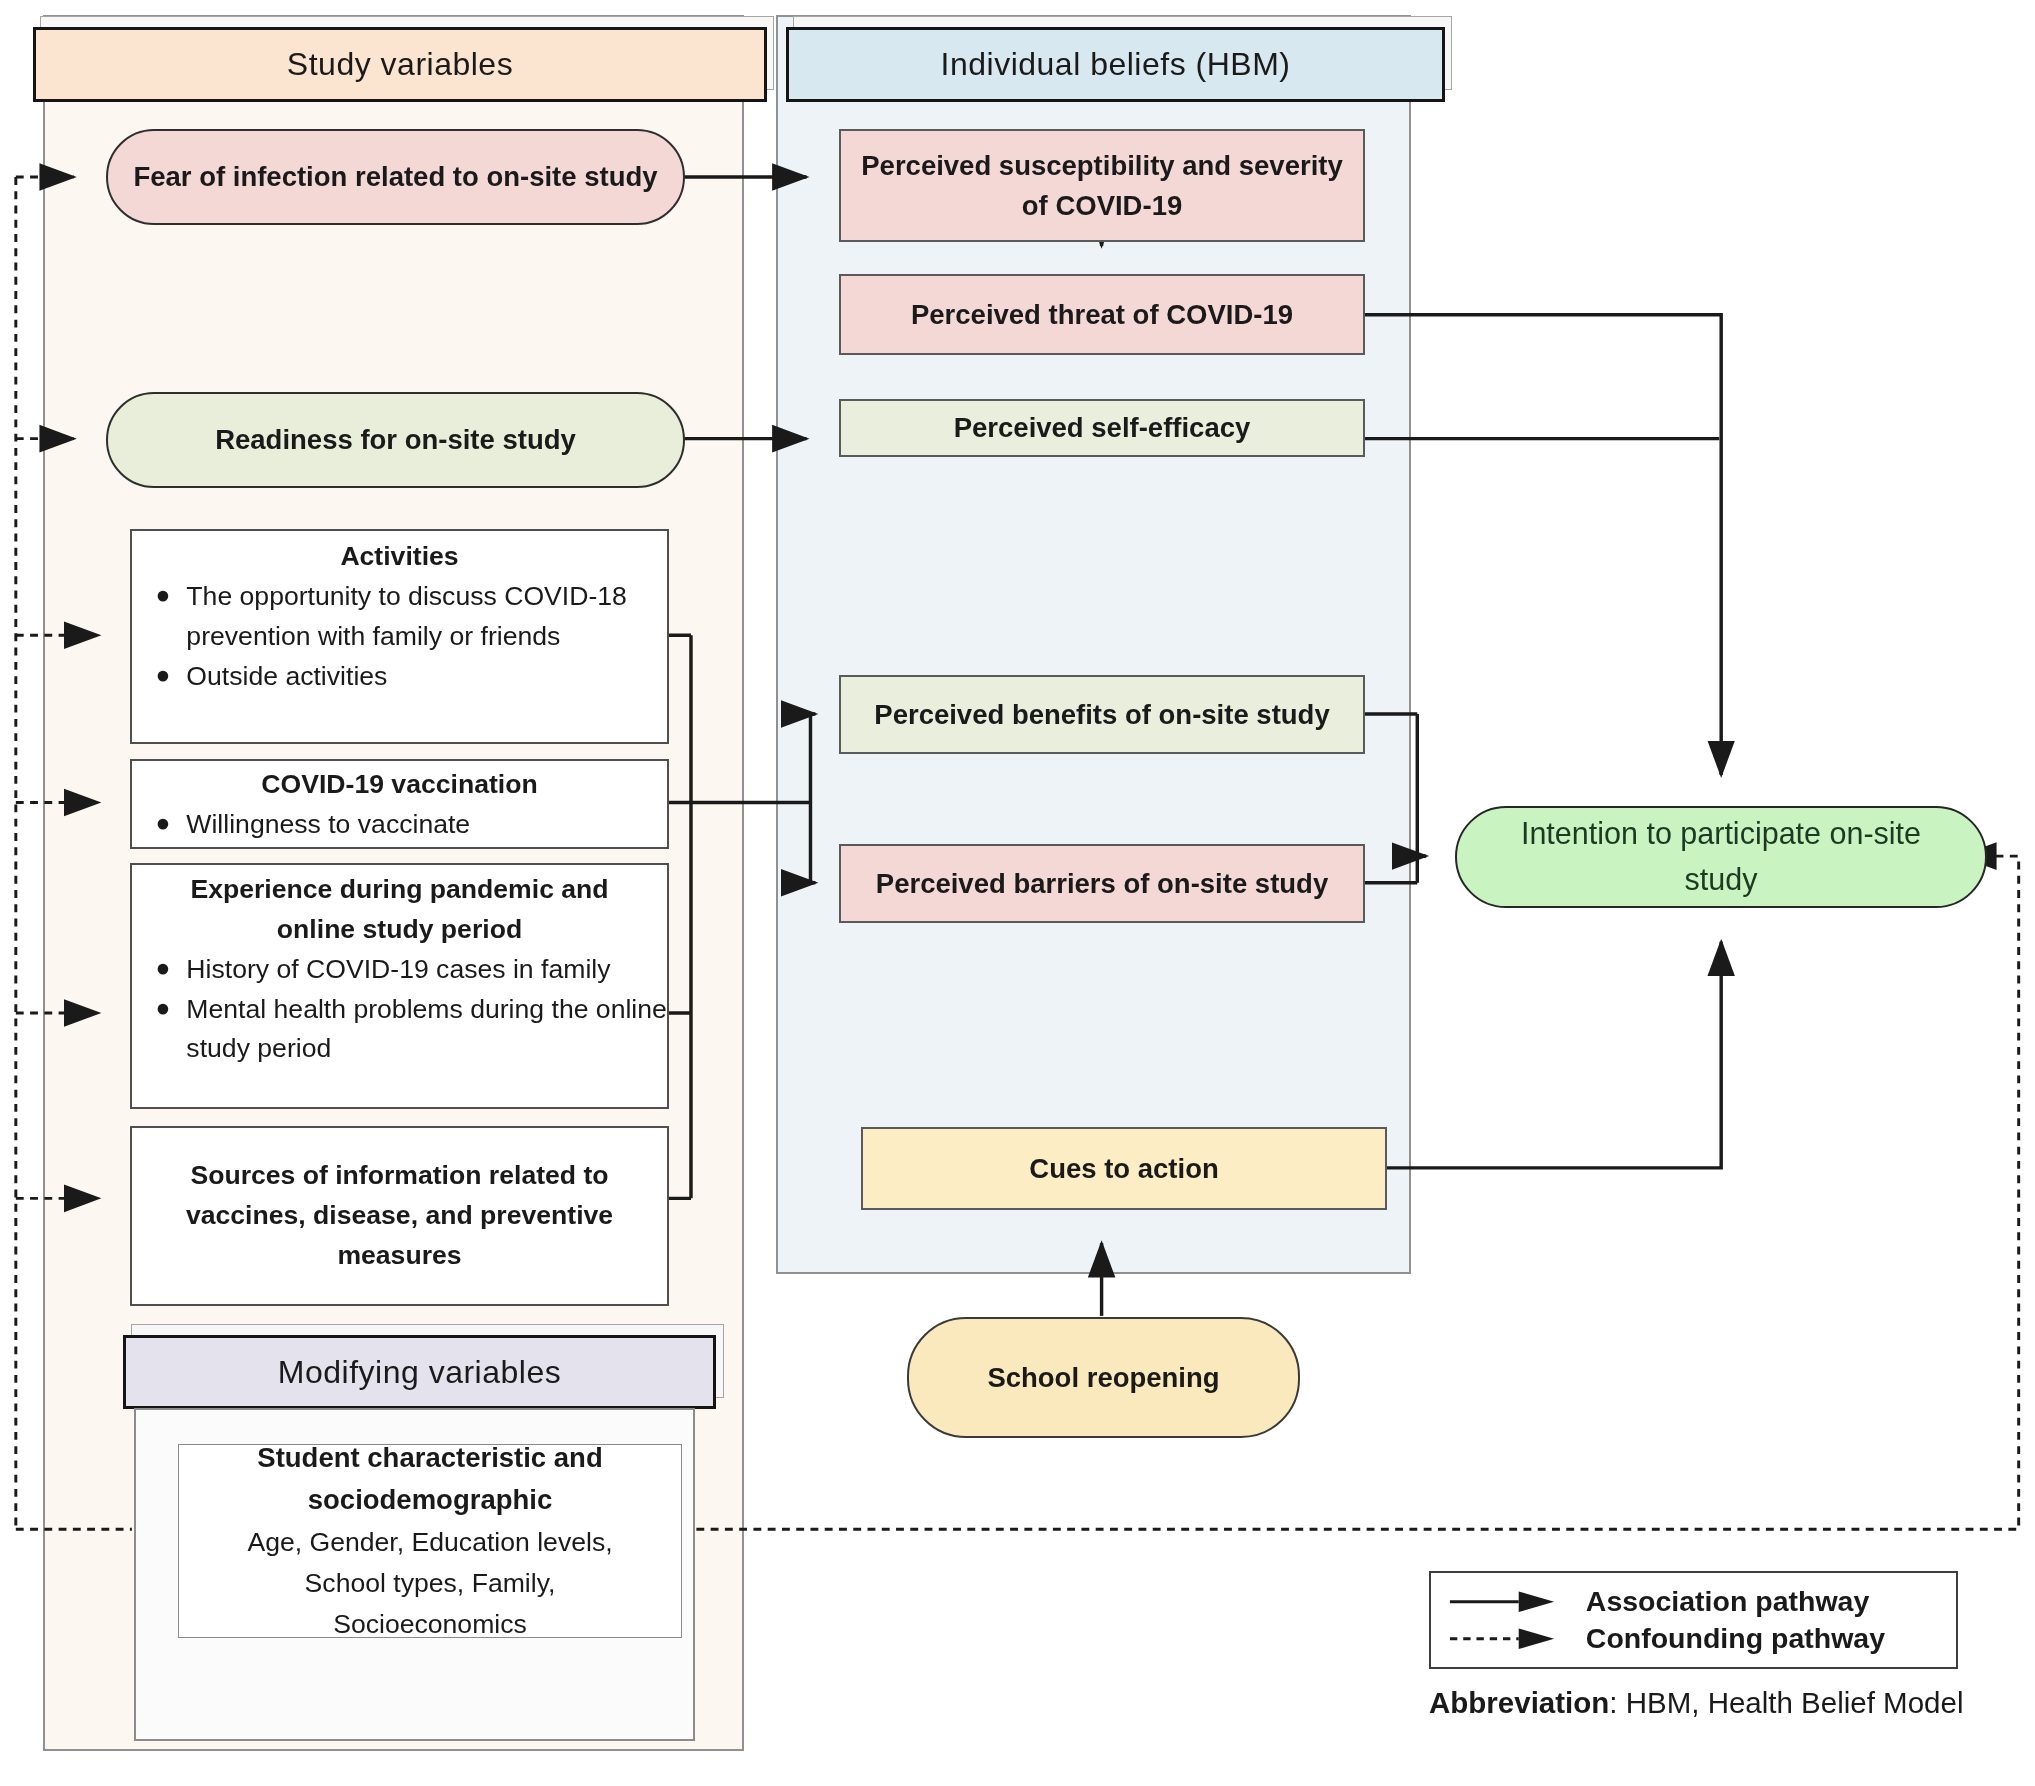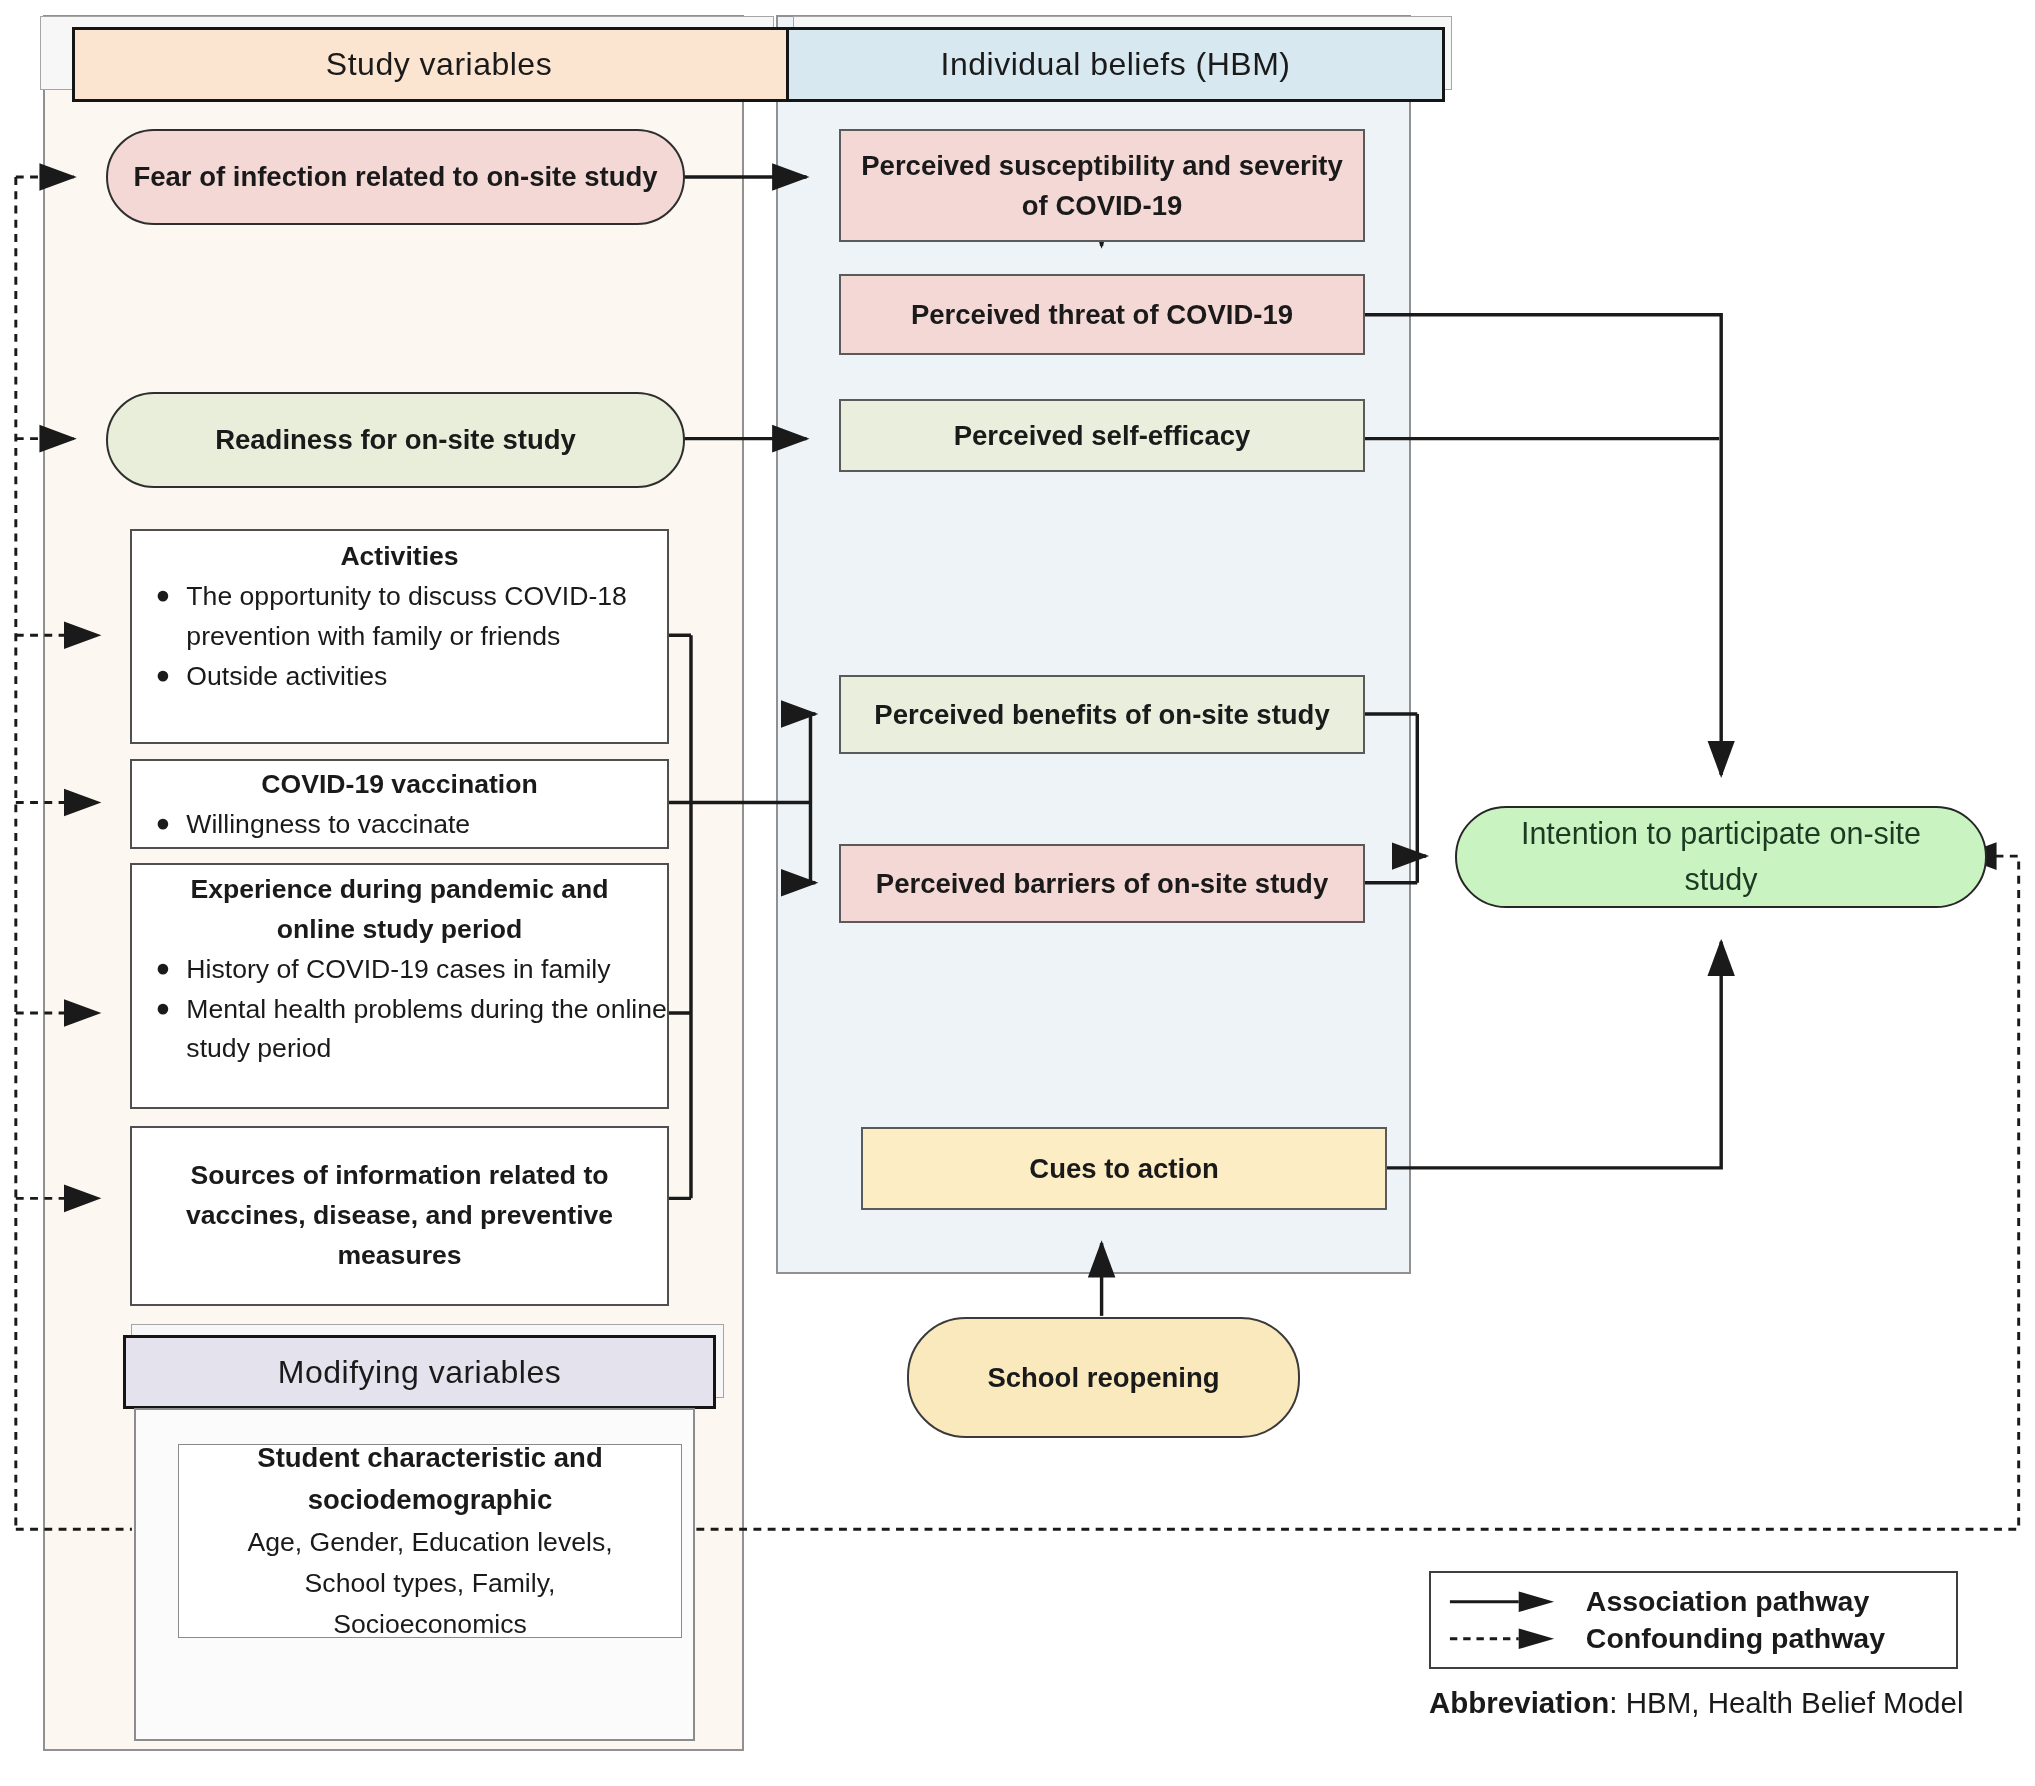--- a/index.html
+++ b/index.html
@@ -85,21 +85,21 @@
       <path d="M32 1292 H200" marker-end="url(#ah)"></path>
       <path d="M32 1632 H200" marker-end="url(#ah)"></path>
       <path d="M32 2060 H200" marker-end="url(#ah)"></path>
       <path d="M32 2437 H200" marker-end="url(#ah)"></path>
       <path d="M32 3110 H268"></path>
       <path d="M1416 3110 H4105 V1741 H3990" marker-end="url(#ah)"></path>
     </g>
   </svg>
 
   <div class="abs hdr-shadow z1" style="left:40px; top:15.7px; width:734px; height:74px;"></div>
-  <div class="abs hdr hdr-study z3" style="left:33px; top:27px; width:734px; height:75px;margin-left:39px;">
+  <div class="abs hdr hdr-study z3" style="left:33px; top:27px; width:734px; height:75px;">
     <span>Study variables</span>
   </div>
 
   <div class="abs hdr-shadow z1" style="left:793px; top:15.7px; width:659px; height:74px;"></div>
   <div class="abs hdr hdr-beliefs z3" style="left:786px; top:27px; width:659px; height:75px;">
     <span>Individual beliefs (HBM)</span>
   </div>
 
   <div class="abs node pill pill-pink z3" style="left:106px; top:129px; width:579px; height:96px;">
     <span>Fear of infection related to on-site study</span>
@@ -162,21 +162,21 @@
   </div>
 
   <div class="abs node bbox bbox-pink z3" style="left:839px; top:129px; width:526px; height:113px; padding:0 12.3px;">
     <span style="max-width:497px;">Perceived susceptibility and severity of COVID-19</span>
   </div>
 
   <div class="abs node bbox bbox-pink z3" style="left:839px; top:274px; width:526px; height:81px;">
     <span>Perceived threat of COVID-19</span>
   </div>
 
-  <div class="abs node bbox bbox-green z3" style="left:839px; top:399px; width:526px; height:73px;">
+  <div class="abs node bbox bbox-green z3" style="left:839px; top:399px; width:526px; height:58px;">
     <span>Perceived self-efficacy</span>
   </div>
 
   <div class="abs node bbox bbox-green z3" style="left:839px; top:675px; width:526px; height:79px;">
     <span>Perceived benefits of on-site study</span>
   </div>
 
   <div class="abs node bbox bbox-pink z3" style="left:839px; top:844px; width:526px; height:79px;">
     <span>Perceived barriers of on-site study</span>
   </div>

